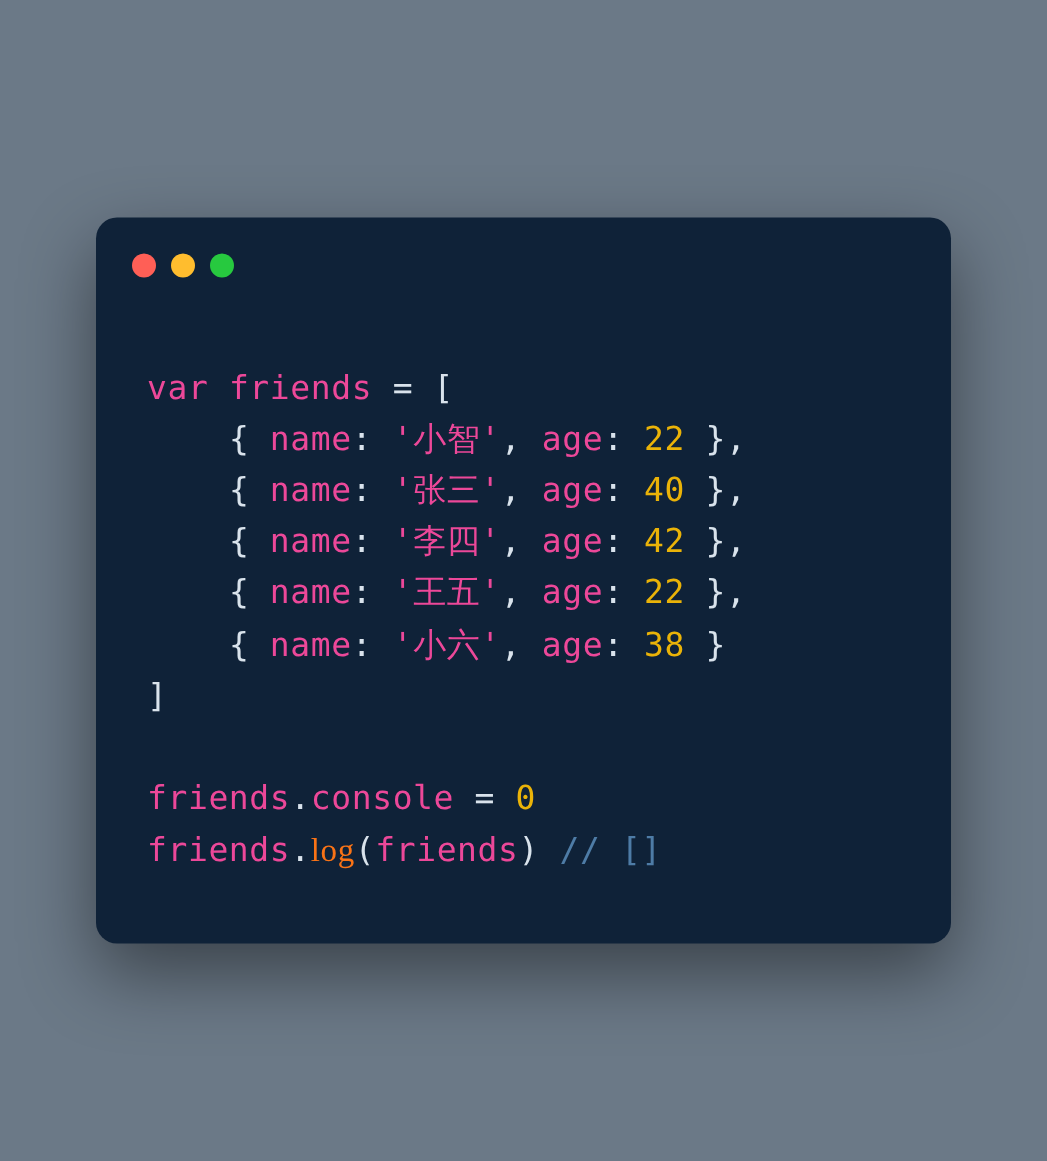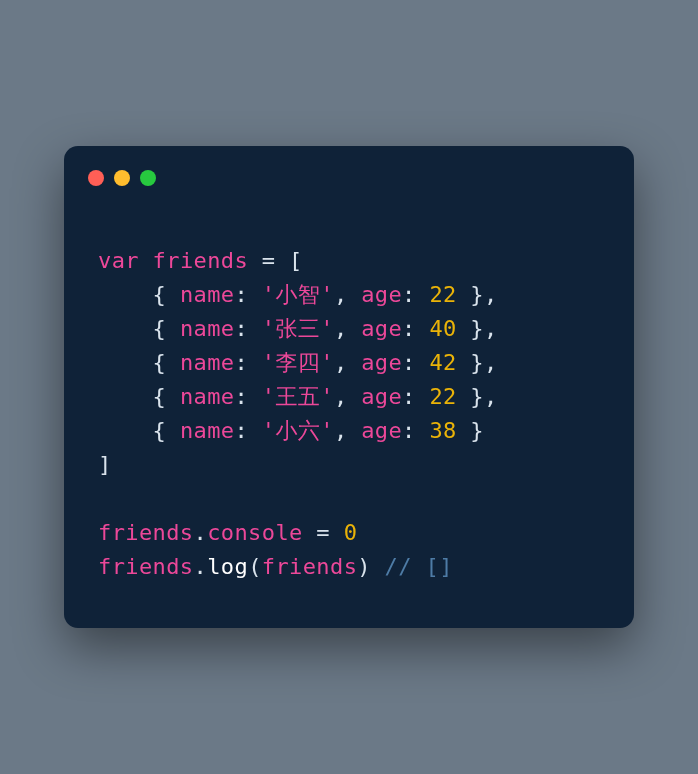--- a/index.html
+++ b/index.html
@@ -40,21 +40,21 @@
     padding: 50px 34px 0 34px;
     letter-spacing: 0.4px;
   }
   .kw { color: #ec4899; }
   .prop { color: #ec4899; text-align: center; }
   .punct { color: #d9e3ec; }
   .str { color: #ec4899; }
   .num { color: #eab308; }
   .ident { color: #ec4899; margin-top: 40px; }
   .comment { color: #4e7ca6; }
-  .method { color: #ffffff; }
+  .method { color: #f97316; font-family: Liberation Serif, serif; }
 </style>
 </head>
 <body>
 
 <div class="window">
   <div class="titlebar">
     <div class="dot red"></div>
     <div class="dot yellow"></div>
     <div class="dot green"></div>
   </div>

